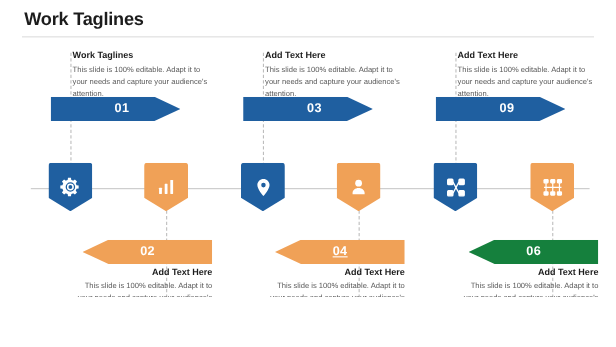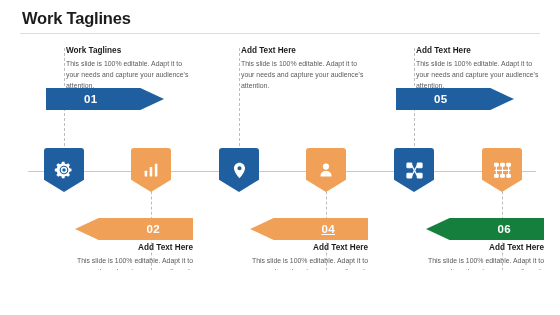--- a/index.html
+++ b/index.html
@@ -95,28 +95,28 @@
     align-items: center;
     color: #ffffff;
     font-size: 11.5px;
     font-weight: bold;
     letter-spacing: 0.4px;
   }
   .num-arrow.right {
     -webkit-clip-path: polygon(0 0, 80% 0, 100% 50%, 80% 100%, 0 100%);
     clip-path: polygon(0 0, 80% 0, 100% 50%, 80% 100%, 0 100%);
     justify-content: flex-start;
-    padding-left: 38px;
+    padding-left: 58px;
     box-sizing: border-box;
   }
   .num-arrow.left {
     -webkit-clip-path: polygon(20% 0, 100% 0, 100% 100%, 20% 100%, 0 50%);
     clip-path: polygon(20% 0, 100% 0, 100% 100%, 20% 100%, 0 50%);
     justify-content: flex-end;
-    padding-right: 33px;
+    padding-right: 52px;
     box-sizing: border-box;
   }
 
   
   .text-block {
     position: absolute;
     width: 128px;
   }
   .text-block .heading {
     font-size: 8.2px;
@@ -188,20 +188,23 @@
       </svg>
     </div>
   </div>
 
   <div class="milestone" style="left:195px">
     <div class="connector up"></div>
     <div class="text-block align-left" style="left:46px; top:46px;">
       <div class="heading">Add Text Here</div>
       <div class="body">This slide is 100% editable. Adapt it to your needs and capture your audience's attention.</div>
     </div>
+    <div class="num-arrow right" style="left:26px; top:88px; background:#1f5fa0;">
+      <span>03</span>
+    </div>
     <div class="icon-badge" style="background:#1f5fa0;">
       <svg width="19" height="19" viewBox="0 0 24 24" fill="#ffffff" aria-hidden="true">
         <path d="M12 2.2c-3.9 0-7 3.1-7 7 0 5.2 7 12.6 7 12.6s7-7.4 7-12.6c0-3.9-3.1-7-7-7zm0 9.6a2.6 2.6 0 1 1 0-5.2 2.6 2.6 0 0 1 0 5.2z"></path>
       </svg>
     </div>
   </div>
 
   <div class="milestone" style="left:282px">
     <div class="connector down"></div>
     <div class="num-arrow left" style="left:-32px; top:218px; background:#f0a157;text-decoration:underline;">
@@ -219,21 +222,21 @@
     </div>
   </div>
 
   <div class="milestone" style="left:370px">
     <div class="connector up"></div>
     <div class="text-block align-left" style="left:46px; top:46px;">
       <div class="heading">Add Text Here</div>
       <div class="body">This slide is 100% editable. Adapt it to your needs and capture your audience's attention.</div>
     </div>
     <div class="num-arrow right" style="left:26px; top:88px; background:#1f5fa0;">
-      <span>05</span>
+      <span>09</span>
     </div>
     <div class="icon-badge" style="background:#1f5fa0;">
       <svg width="19" height="19" viewBox="0 0 24 24" fill="none" stroke="#ffffff" stroke-width="1.5" aria-hidden="true">
         <rect x="2.5" y="2.5" width="6" height="6" rx="1" fill="#ffffff"></rect>
         <rect x="15.5" y="2.5" width="6" height="6" rx="1" fill="#ffffff"></rect>
         <rect x="2.5" y="15.5" width="6" height="6" rx="1" fill="#ffffff"></rect>
         <rect x="15.5" y="15.5" width="6" height="6" rx="1" fill="#ffffff"></rect>
         <line x1="8.5" y1="5.5" x2="15.5" y2="18.5"></line>
         <line x1="15.5" y1="5.5" x2="8.5" y2="18.5"></line>
       </svg>

